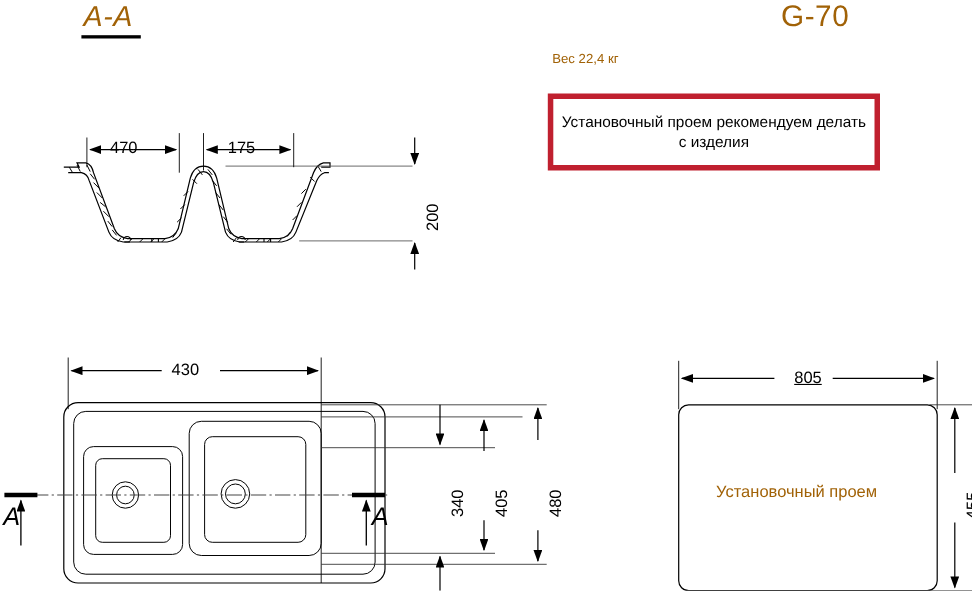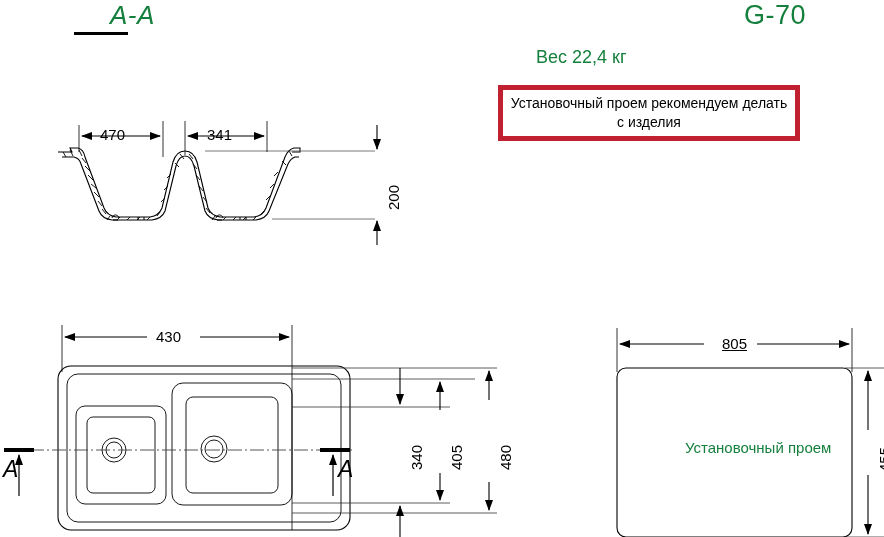--- a/index.html
+++ b/index.html
@@ -27,23 +27,22 @@
     left: 0; top: 0;
     width: 884px;
     height: 537px;
     overflow: visible;
   }
 
   
   .txt {
     position: absolute;
     white-space: pre;
-    color: #15803d;
+    color: #a16207;
     line-height: 1.15;
-    margin-left: 34px;
   }
   #section-title {
     left: 76px;
     top: 1px;
     font-size: 26px;
     font-style: italic;
     letter-spacing: 0.5px;
   }
   #section-title-rule {
     position: absolute;
@@ -55,28 +54,28 @@
   }
   #model-title {
     left: 710px;
     top: 0px;
     font-size: 27px;
     letter-spacing: 0.5px;
   }
   #weight-label {
     left: 502px;
     top: 47px;
-    font-size: 18px;
+    font-size: 12px;
   }
   #notice-box {
     position: absolute;
     left: 498px;
     top: 85px;
     width: 302px;
-    height: 56px;
+    height: 70px;
     border: 5px solid #c0202f;
     background: #ffffff;
     box-sizing: border-box;
   }
   #notice-text {
     position: absolute;
     left: 0; top: 0;
     width: 100%;
     height: 100%;
     display: flex;
@@ -340,21 +339,21 @@
 
   <div class="txt" id="model-title">G-70</div>
 
   <div class="txt" id="weight-label">Вес 22,4 кг</div>
 
   <div id="notice-box">
     <div id="notice-text">Установочный проем рекомендуем делать с изделия</div>
   </div>
 
   <div class="dim" style="left:100px; top:126px;">470</div>
-  <div class="dim" style="left:207px; top:126px;">341</div>
+  <div class="dim" style="left:207px; top:126px;">175</div>
   <div class="dim vert" style="left:385px; top:210px;">200</div>
 
   <div class="dim" style="left:156px; top:328px;">430</div>
   <div class="dim vert" style="left:408px; top:470px;">340</div>
   <div class="dim vert" style="left:448px; top:470px;">405</div>
   <div class="dim vert" style="left:497px; top:470px;">480</div>
 
   <div class="marker-a" style="left:3px; top:456px;">A</div>
   <div class="marker-a" style="left:338px; top:456px;">A</div>
 

